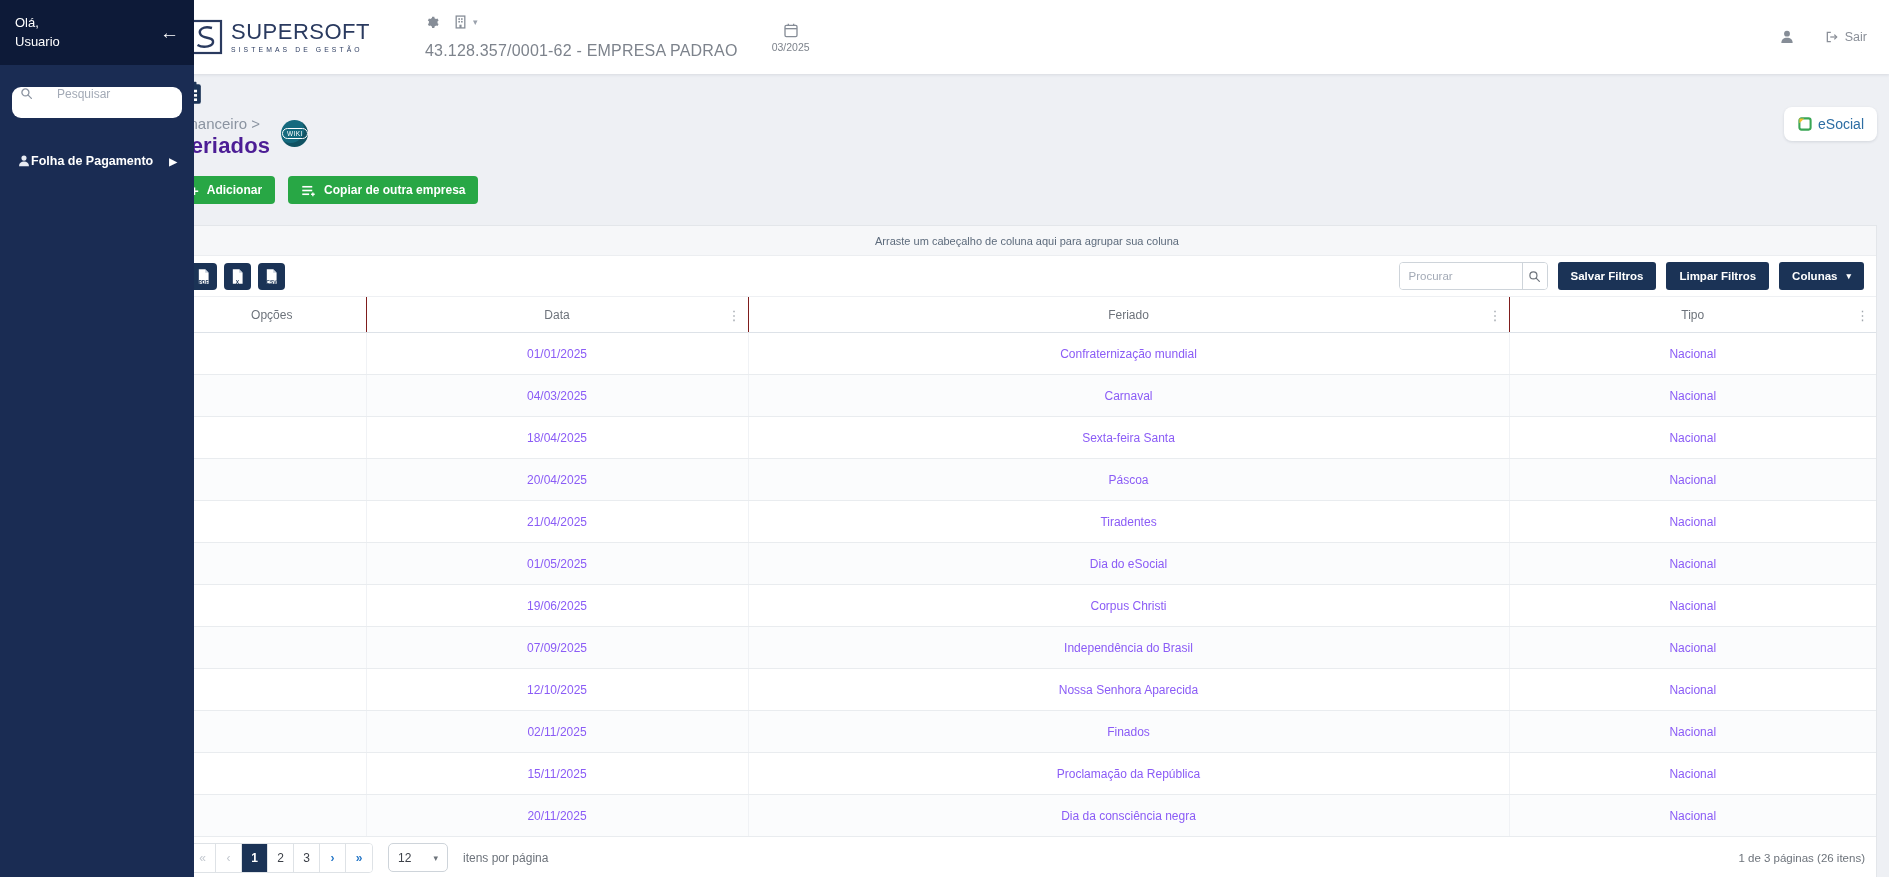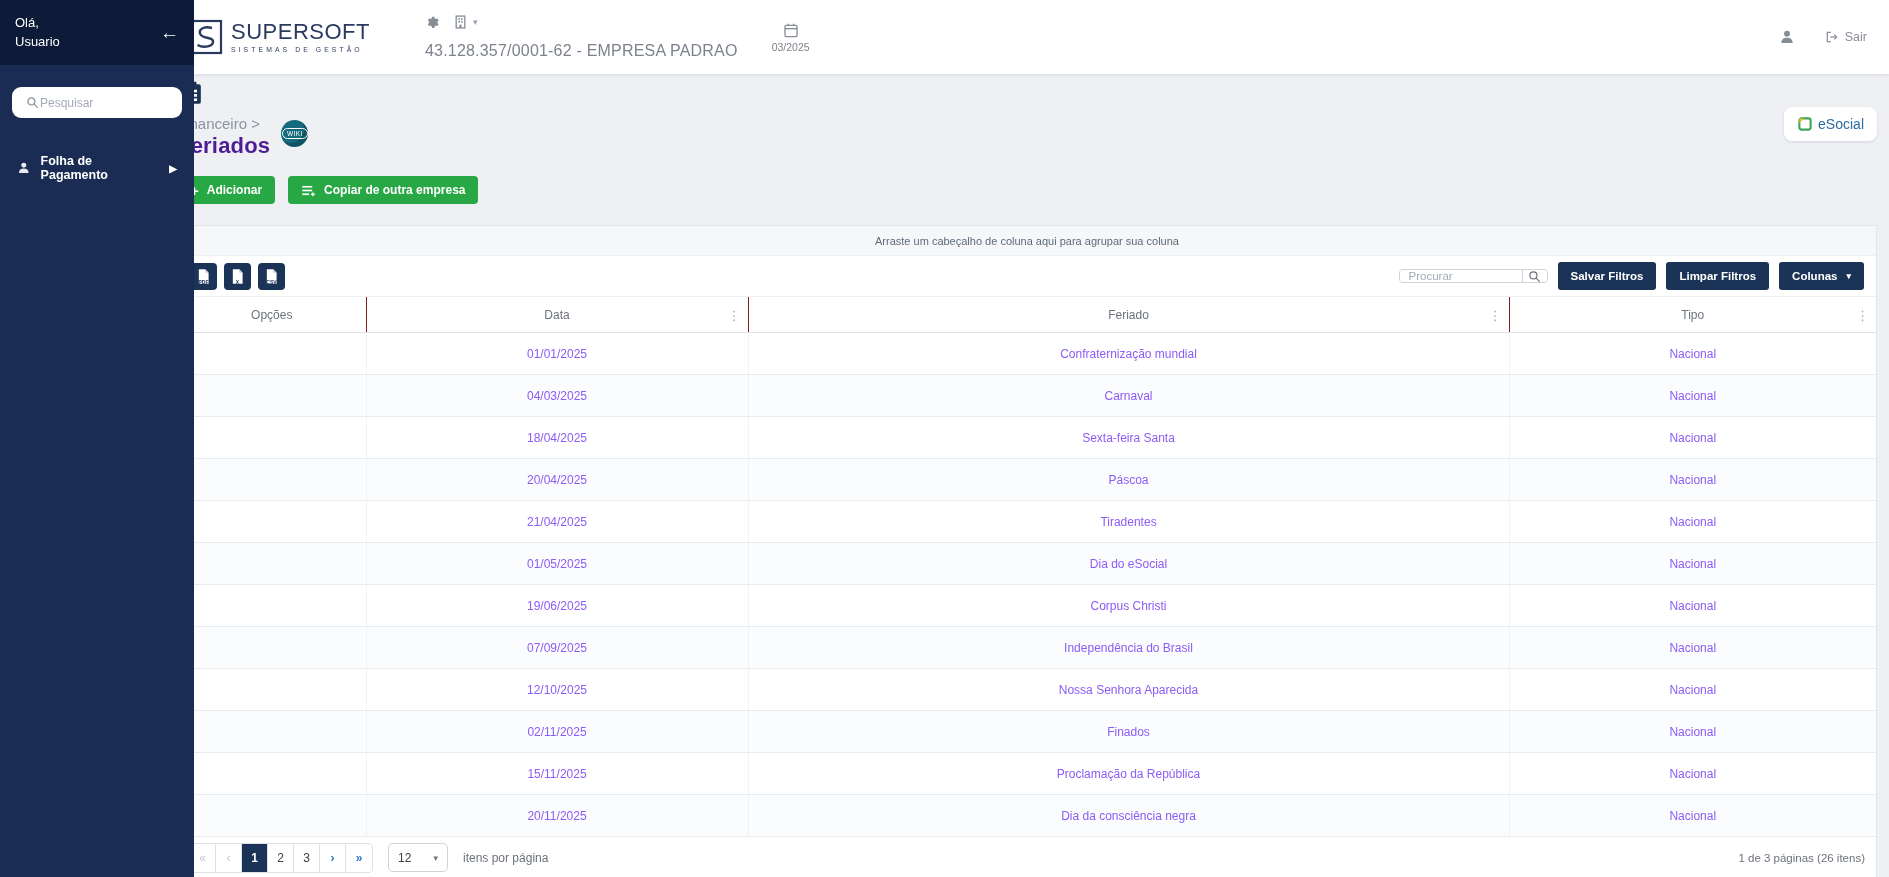--- a/index.html
+++ b/index.html
@@ -9,25 +9,25 @@
     background:#eef0f4;
     position:relative;
     overflow:hidden;
     color:#3c4048;
   }
   
   .sidebar { position:absolute; left:0; top:0; width:194px; height:877px; background:#1a2c53; z-index:20; }
   .sidebar-header { height:65px; background:#0d1a38; color:#fff; display:flex; align-items:center; justify-content:space-between; padding:0 15px; }
   .greeting { font-size:13px; line-height:1.4; }
   .collapse-arrow { color:#fff; font-size:19px; cursor:pointer; }
-  .sidebar-search { margin:22px 12px 0; background:#fff; border-radius:9px; height:31px; display:flex; align-items:center; padding:0 14px; gap:1px; }
+  .sidebar-search { margin:22px 12px 0; background:#fff; border-radius:9px; height:31px; display:flex; align-items:flex-start; padding:0 8px; gap:24px; }
   .sidebar-search svg { color:#8b93a0; flex:0 0 auto; }
   .sidebar-search input { border:none; outline:none; width:100%; font-size:12px; color:#3c4048; font-family:inherit; background:transparent; }
   .sidebar-search input::placeholder { color:#a3aab6; }
-  .sidebar-item { margin-top:26px; display:flex; align-items:center; gap:10px; padding:10px 17px; color:#fff; font-size:12.5px; font-weight:bold; cursor:pointer; }
+  .sidebar-item { margin-top:26px; display:flex; align-items:center; gap:0; padding:10px 17px; color:#fff; font-size:12.5px; font-weight:bold; cursor:pointer; }
   .sidebar-item .person { color:#e8ebf2; }
   .sidebar-item .caret-right { margin-left:auto; font-size:10px; color:#fff; }
   
   .topbar { position:absolute; left:165px; top:0; right:0; height:74px; background:#fff; box-shadow:0 1px 3px rgba(20,30,60,.10); display:flex; align-items:center; padding:0 22px; z-index:10; }
   .brand { display:flex; align-items:center; gap:8px; }
   .brand-text-wrap { display:flex; flex-direction:column; }
   .brand-name { font-size:22px; color:#2a3a5f; letter-spacing:.5px; line-height:1; }
   .brand-tag { font-size:6.8px; color:#2a3a5f; letter-spacing:3.1px; margin-top:3px; }
   .company-block { margin-left:55px; display:flex; flex-direction:column; align-items:flex-start; }
   .company-icons { display:flex; align-items:center; gap:14px; color:#868d97; }
@@ -53,21 +53,21 @@
   .btn-green { background:#28a745; border:none; color:#fff; height:28px; border-radius:4px; font-size:12px; font-weight:bold; font-family:inherit; display:inline-flex; align-items:center; gap:8px; padding:0 13px; cursor:pointer; }
   .plus-glyph { font-size:15px; font-weight:bold; line-height:1; }
   
   .grid-card { margin-top:21px; background:#fff; border:1px solid #e3e6ea; }
   .group-panel { height:30px; background:#f6f7f9; border-bottom:1px solid #eceef1; display:flex; align-items:center; justify-content:center; color:#5d6b7c; font-size:11px; }
   .grid-toolbar { height:40px; display:flex; align-items:center; padding:0 12px; gap:7px; }
   .export-repeat { display:contents; }
   .export-btn { width:27px; height:27px; background:#1b3356; border:none; border-radius:4px; display:inline-flex; align-items:center; justify-content:center; position:relative; cursor:pointer; }
   .export-btn .file-label { position:absolute; bottom:5px; left:0; right:0; text-align:center; font-size:5px; font-weight:bold; color:#1b3356; }
   .toolbar-right { margin-left:auto; display:flex; align-items:center; gap:10px; }
-  .search-combo { display:flex; height:14px; border:1px solid #ced4da; border-radius:4px; overflow:hidden; background:#fff; }
+  .search-combo { display:flex; height:28px; border:1px solid #ced4da; border-radius:4px; overflow:hidden; background:#fff; }
   .search-combo input { border:none; outline:none; width:122px; padding:0 9px; font-size:11.5px; font-family:inherit; color:#3c4048; }
   .search-combo input::placeholder { color:#a3aab6; }
   .search-combo .search-btn { width:25px; background:#fff; border:none; border-left:1px solid #ced4da; display:flex; align-items:center; justify-content:center; color:#6d737b; cursor:pointer; }
   .btn-navy { background:#1b3356; border:none; color:#fff; height:28px; border-radius:3px; font-size:11.5px; font-weight:bold; font-family:inherit; padding:0 13px; display:inline-flex; align-items:center; gap:9px; cursor:pointer; }
   .btn-navy .caret-down { font-size:9px; }
   
   table { width:100%; border-collapse:collapse; table-layout:fixed; }
   col.c-opt { width:188px; } col.c-date { width:382px; } col.c-name { width:761px; } col.c-type { width:auto; }
   thead th { height:36px; font-weight:400; color:#6d737b; font-size:12px; border-bottom:1px solid #dde2e8; border-top:1px solid #eef0f3; position:relative; cursor:pointer; }
   thead th + th { border-left:1px solid #7f1d1d; }

